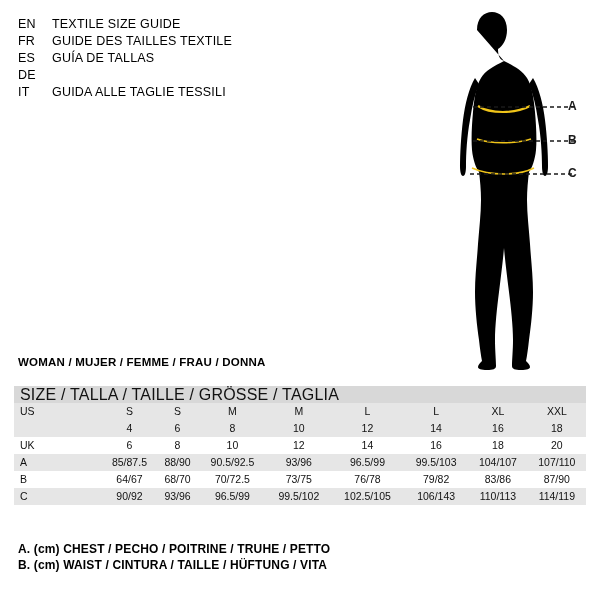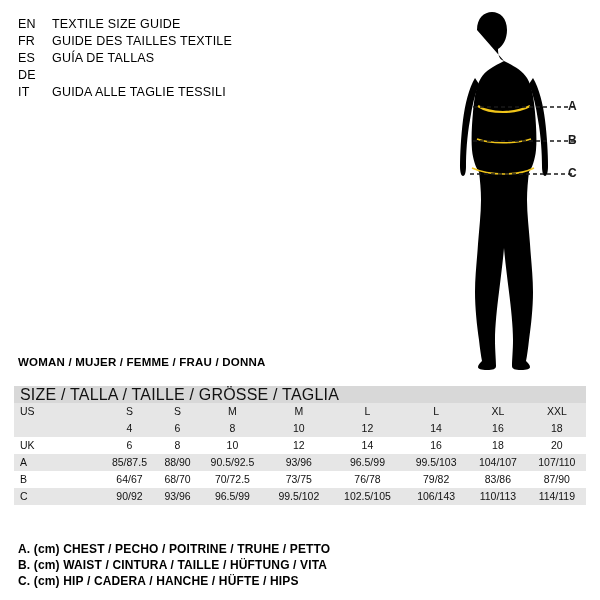--- a/index.html
+++ b/index.html
@@ -294,16 +294,15 @@
           <td>110/113</td>
           <td>114/119</td>
         </tr>
       </tbody>
     </table>
   </div>
 
   <div class="legend">
     <div class="legend-row">A. (cm) CHEST / PECHO / POITRINE / TRUHE / PETTO</div>
     <div class="legend-row">B. (cm) WAIST / CINTURA / TAILLE / HÜFTUNG / VITA</div>
-    <div class="legend-row">C. (cm) HIP / CADERA / HANCHE / HÜFTE / HIPS</div>
   </div>
 
 </div>
 
 </body></html>

